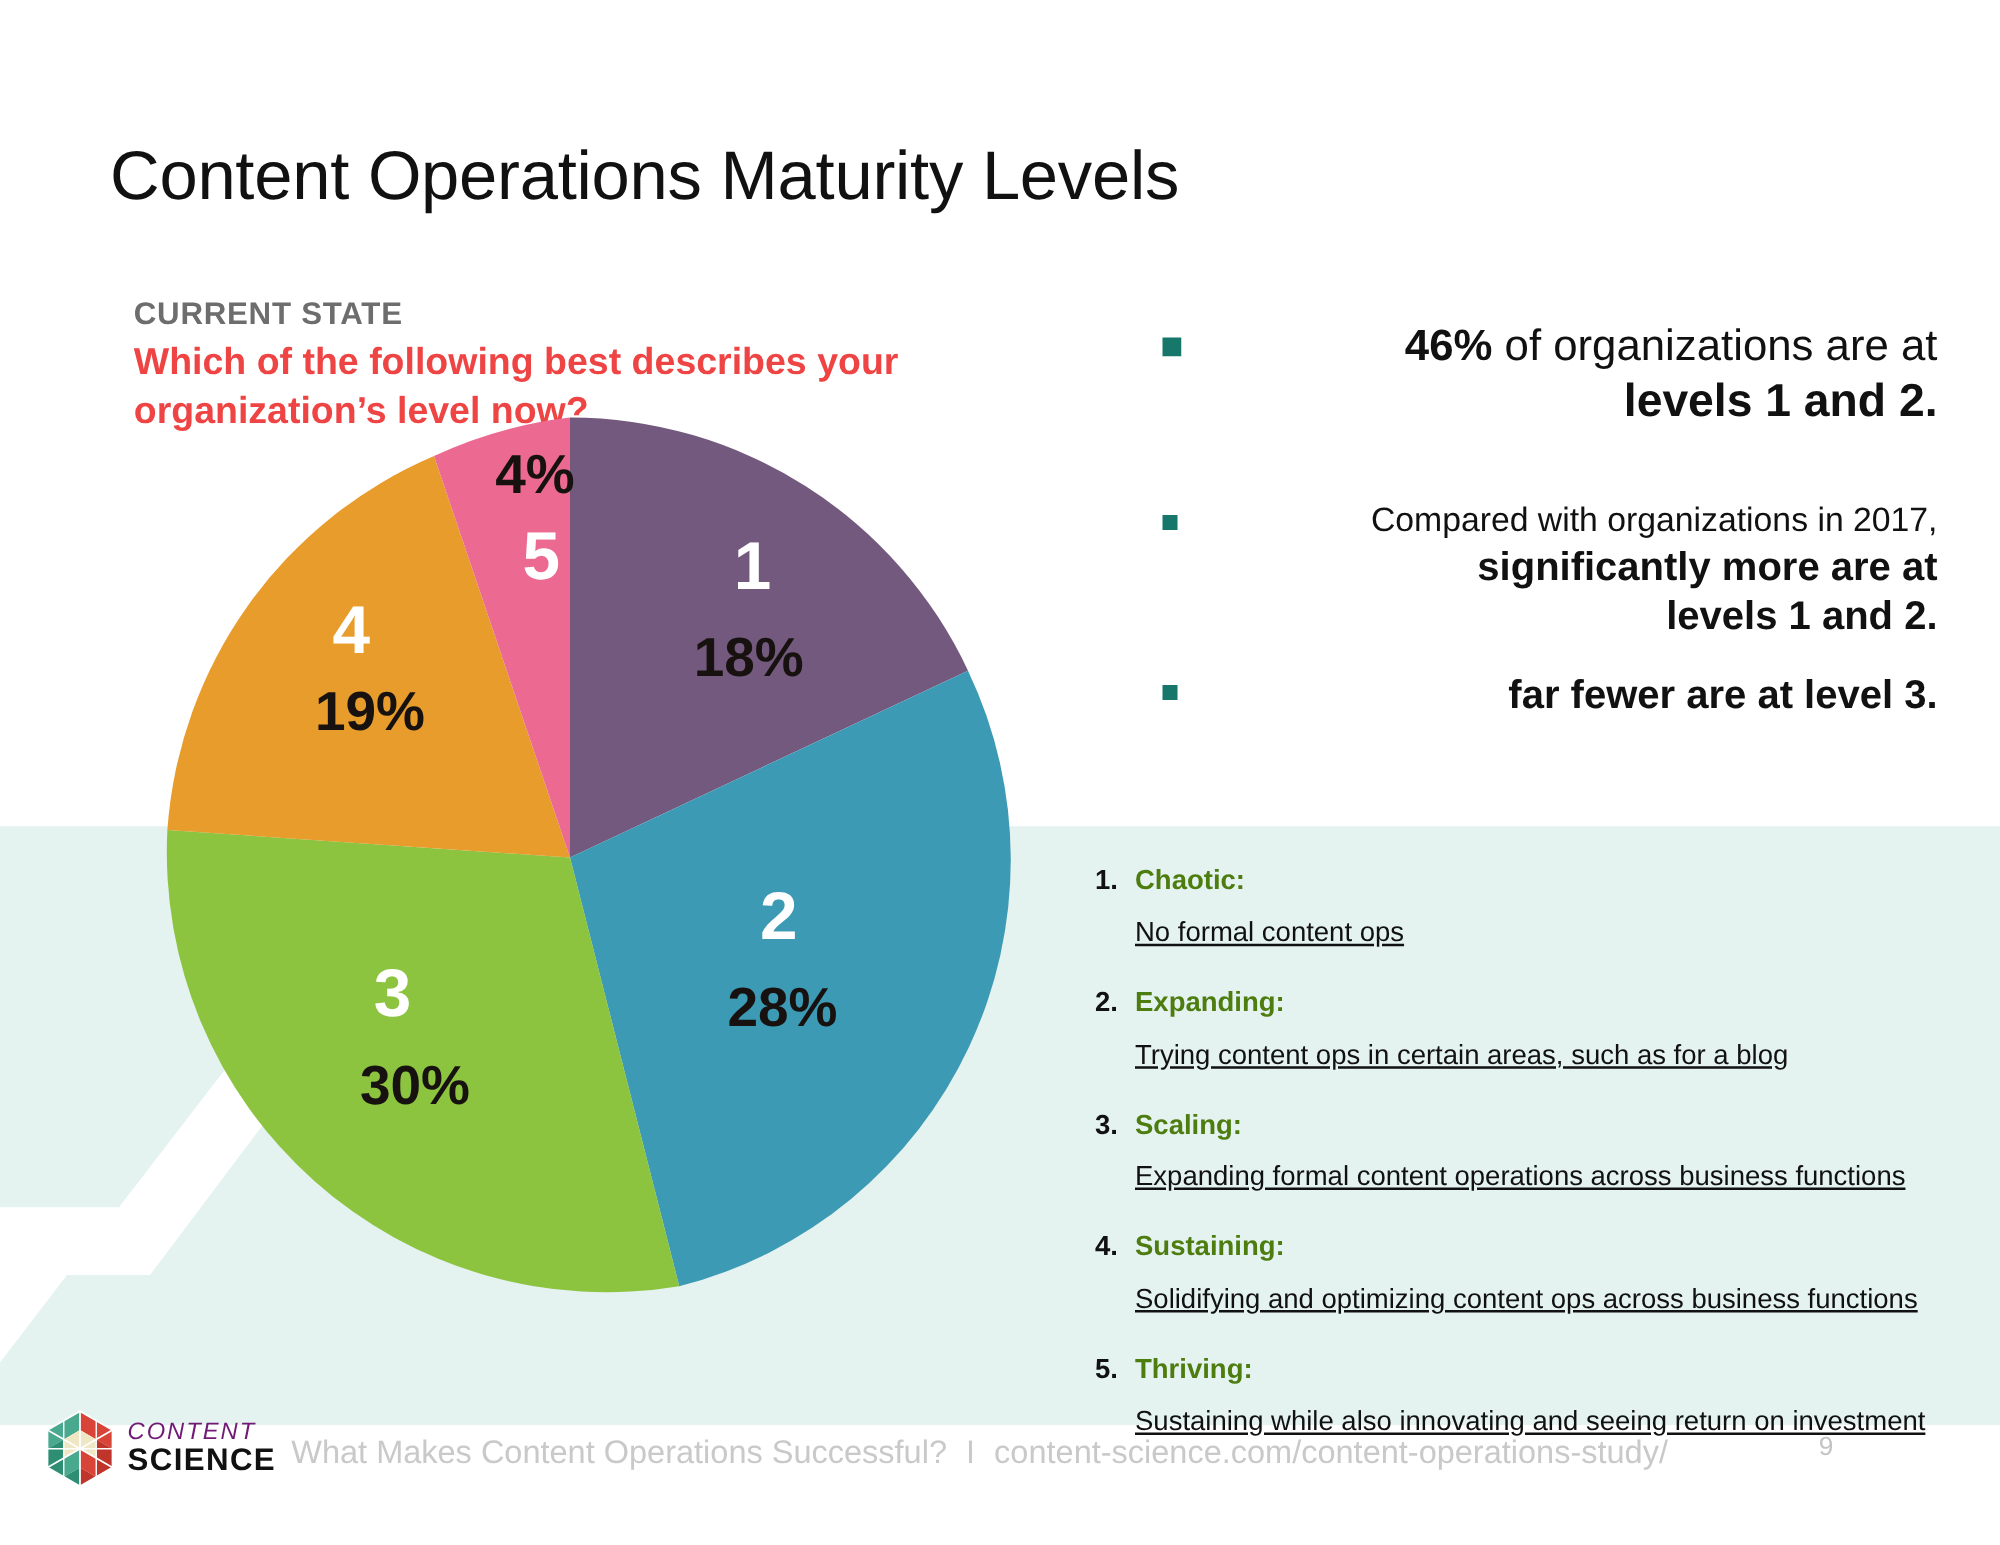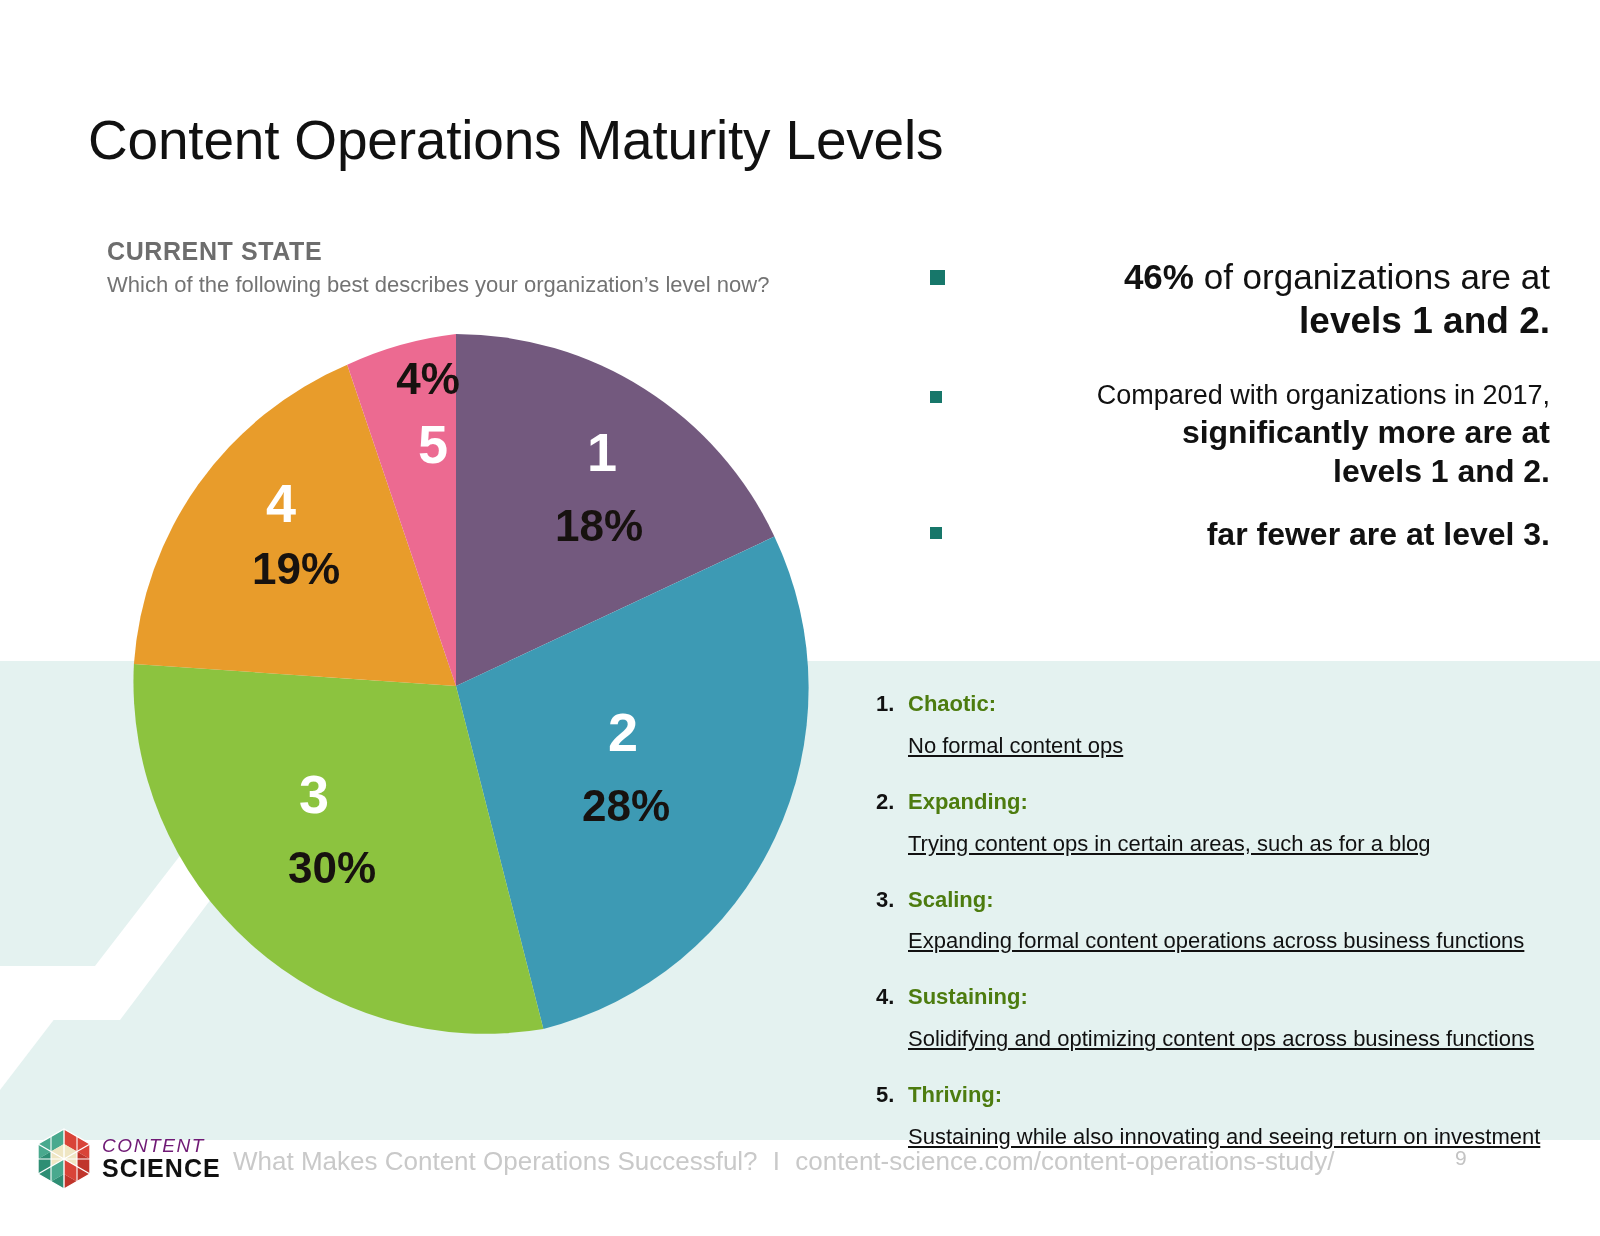--- a/index.html
+++ b/index.html
@@ -51,23 +51,23 @@
     margin-left: 17px;
   }
   .q-eyebrow {
     font-size: 25px;
     font-weight: 700;
     color: #6d6d6d;
     letter-spacing: 0.6px;
     line-height: 1.3;
   }
   .q-text {
-    font-size: 22px;
-    font-weight: 400;
-    color: #737373;
+    font-size: 30px;
+    font-weight: 700;
+    color: #ef4444;
     line-height: 1.32;
     margin-top: 2px;
   }
 
   
   .pie-wrap {
     position: absolute;
     left: 96px;
     top: 326px;
     width: 720px;
@@ -282,21 +282,21 @@
     <div class="kp">
       <span class="kp-bullet"></span>
       <div class="kp-body">
         <div class="kp-lead-big">
           <b>46%</b><span> of organizations are at</span>
         </div>
         <span class="kp-strong-big">levels 1 and 2.</span>
       </div>
     </div>
 
-    <div class="kp" style="margin-top:36px;">
+    <div class="kp" style="margin-top:57px;">
       <span class="kp-bullet sm"></span>
       <div class="kp-body">
         <div class="kp-lead">Compared with organizations in 2017,</div>
         <span class="kp-strong">significantly more are at</span>
         <span class="kp-strong">levels 1 and 2.</span>
       </div>
     </div>
 
     <div class="kp" style="margin-top:24px;">
       <span class="kp-bullet sm"></span>

